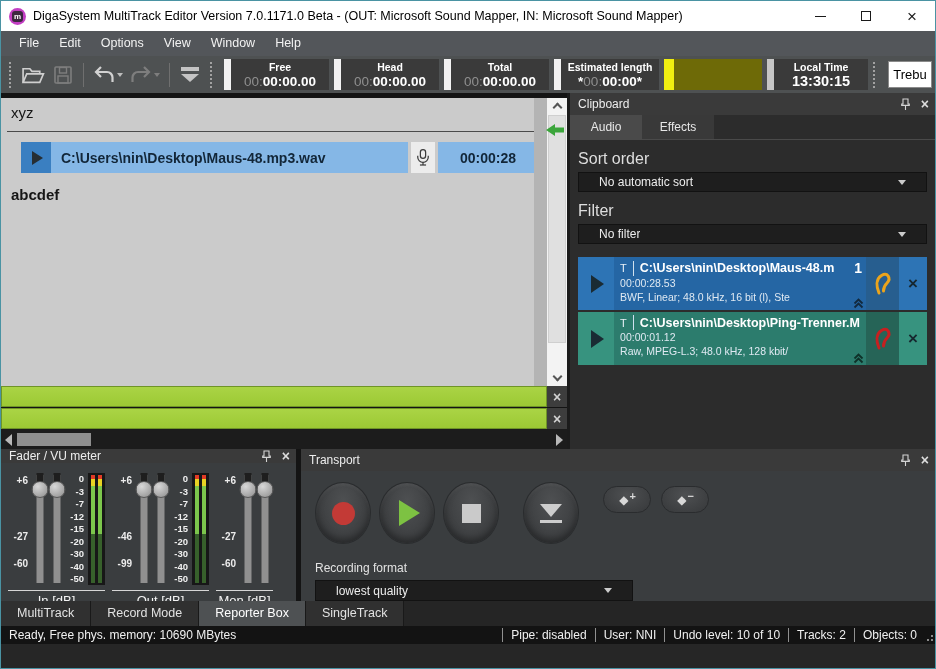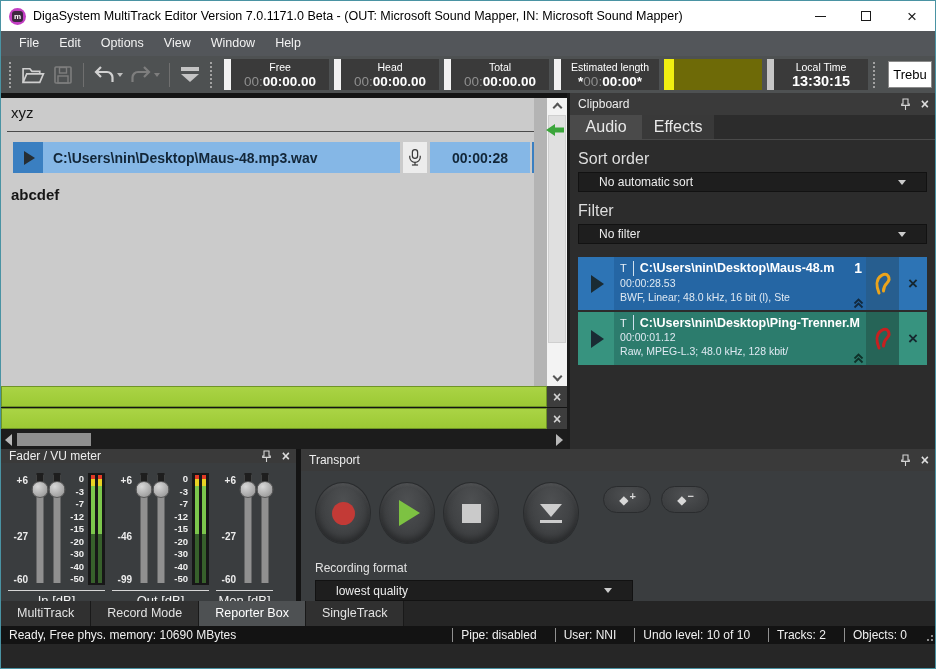--- a/index.html
+++ b/index.html
@@ -32,21 +32,21 @@
   .collapseicon { display:flex; flex-direction:column; align-items:center; }
   .collapseicon .bar { width:18px; height:4px; background:#c4c4c4; }
   .collapseicon .tri { width:0; height:0; border-left:9px solid transparent; border-right:9px solid transparent; border-top:8px solid #c4c4c4; margin-top:3px; }
   .tpanel { display:flex; height:31px; margin-left:5px; }
   .tstrip { width:7px; background:#f2f2f2; }
   .tstrip.yellow { width:10px; background:#f0ee10; }
   .tstrip.gray { background:#c6c6c6; }
   .tbody { width:98px; background:#3a3a3a; display:flex; flex-direction:column; align-items:center; justify-content:center; }
   .tbody.olive { width:88px; background:#6e6a07; }
   .tbody.wide { width:94px; }
-  .tlabel { font-size:10.5px; font-weight:normal; color:#fff; line-height:13px;text-align:right; }
+  .tlabel { font-size:10.5px; font-weight:bold; color:#fff; line-height:13px;text-align:right; }
   .tvalue { font-size:13.5px; line-height:15px; white-space:nowrap; }
   .tvalue .dim { color:#8f8f8f; }
   .tvalue .bright { color:#fff; font-weight:bold; }
   .tvalue.big { font-size:14.5px; color:#fff; font-weight:bold; }
   .fontbtn { margin-left:6px; min-width:44px; height:27px; background:#fff; color:#000; font-size:13px; border:1px solid #8a8a8a; display:flex; align-items:center; justify-content:center; }
 
   
   .main { height:356px; display:flex; flex:0 0 auto; background:#1b1b1b; }
   .editor { width:604px; display:flex; flex-direction:column; }
   .edtopstrip { height:5px; background:#141414; }
@@ -54,21 +54,21 @@
   .canvaslabel { position:absolute; left:10px; top:6px; font-size:15px; color:#161616; }
   .canvaslabel2 { position:absolute; left:10px; top:88px; font-size:15px; font-weight:bold; color:#161616; }
   .underline { position:absolute; left:6px; right:18px; top:33px; border-top:1px solid #4a4a4a; }
   .greenarrow { position:absolute; right:3px; top:25px; z-index:5; }
   .graystrip { position:absolute; right:20px; top:0; bottom:0; width:13px; background:#b4b4b4; }
   .vscroll { position:absolute; right:0; top:0; bottom:0; width:20px; background:#f3f3f3; }
   .vscroll .vthumb { position:absolute; top:17px; left:1px; right:1px; height:228px; background:#e0e0e0; border:1px solid #cfcfcf; }
   .varrow { position:absolute; left:0; width:20px; height:16px; display:flex; align-items:center; justify-content:center; }
   .chev-up { width:7px; height:7px; border-left:2px solid #555; border-top:2px solid #555; transform:rotate(45deg); margin-top:3px; }
   .chev-down { width:7px; height:7px; border-left:2px solid #555; border-top:2px solid #555; transform:rotate(225deg); margin-bottom:3px; }
-  .trackrow { position:absolute; left:12px; top:44px; width:542px; height:31px; display:flex; }
+  .trackrow { position:absolute; left:20px; top:44px; width:542px; height:31px; display:flex; }
   .tr-play { width:30px; background:#3a7fc1; display:flex; align-items:center; justify-content:center; }
   .tr-play .tri { width:0; height:0; border-left:11px solid #262e33; border-top:7px solid transparent; border-bottom:7px solid transparent; margin-left:2px; }
   .tr-path { flex:1; background:#85b7e6; color:#122638; font-size:14px; font-weight:bold; display:flex; align-items:center; padding-left:10px; white-space:nowrap; overflow:hidden; }
   .tr-mic { width:24px; background:#ececec; display:flex; align-items:center; justify-content:center; margin-left:3px; }
   .tr-time { width:100px; background:#85b7e6; color:#122638; font-size:14px; font-weight:bold; display:flex; align-items:center; justify-content:center; margin-left:3px; }
   .tr-close { width:23px; background:#3a7fc1; color:#1c2830; font-size:17px; font-weight:bold; display:flex; align-items:center; justify-content:center; margin-left:2px; }
   .greenbarrow { height:21px; display:flex; margin-top:0; }
   .greenbarrow + .gap { height:1px; background:#141414; }
   .greenbar { flex:1; background:linear-gradient(to bottom,#aad445,#9cc934); border:1px solid #6f9427; }
   .gb-x { width:20px; background:#3d3d3d; color:#d2d2d2; font-size:14px; font-weight:bold; display:flex; align-items:center; justify-content:center; }
@@ -79,21 +79,21 @@
   .hthumb { width:74px; height:13px; background:#8f8f8f; margin-left:1px; }
   .htrack { flex:1; }
 
   
   .clipboard { flex:1; margin-left:3px; background:#2c2c2c; display:flex; flex-direction:column; }
   .panelheader { height:22px; background:#3a3a3a; display:flex; align-items:center; padding:0 6px 0 8px; }
   .panelheader .ptitle { flex:1; font-size:12px; color:#ededed; }
   .pinicon { margin-right:10px; display:flex; }
   .pclose { color:#dcdcdc; font-size:14px; font-weight:bold; line-height:14px; }
   .tabrow { height:25px; background:#2c2c2c; display:flex; border-bottom:1px solid #4a4a4a; }
-  .ctab { min-width:72px; padding:0 10px; font-size:16px; color:#e8e8e8; display:flex; align-items:center; justify-content:center; background:#393939;text-align:right; }
+  .ctab { min-width:72px; padding:0 10px; font-size:12px; color:#e8e8e8; display:flex; align-items:center; justify-content:center; background:#393939;text-align:right; }
   .ctab.active { background:#4a4a4a; }
   .clipbody { flex:1; padding:8px 8px 0; background:#2c2c2c; }
   .fieldlabel { font-size:16px; color:#dedede; margin-top:2px; }
   .combo { margin-top:4px; height:20px; background:#1e1e1e; border:1px solid #121212; display:flex; align-items:center; justify-content:space-between; padding:0 20px; }
   .combo .cval { font-size:12px; color:#ededed; white-space:nowrap; overflow:hidden; }
   .combo .carrow { width:0; height:0; border-left:4px solid transparent; border-right:4px solid transparent; border-top:5px solid #cccccc; }
   .clipitems { margin-top:13px; }
   .clipitem { height:53px; display:flex; margin-bottom:2px; position:relative; }
   .ci-play { width:36px; display:flex; align-items:center; justify-content:center; }
   .ci-play .tri { width:0; height:0; border-left:13px solid #1a2b33; border-top:9px solid transparent; border-bottom:9px solid transparent; margin-left:3px; }
@@ -114,21 +114,21 @@
 
   
   .bottomrow { height:152px; display:flex; background:#141414; flex:0 0 auto; }
   .faderpanel { width:295px; background:#3a3d3f; display:flex; flex-direction:column; }
   .faderbody { flex:1; padding:10px 5px 0 7px; display:flex; gap:7px; }
   .fgroup { display:flex; flex-direction:column; }
   .fgrouptop { display:flex; height:112px; }
   .flabels { width:23px; position:relative; font-size:10px; font-weight:bold; color:#ececec; }
   .flabels .lt { position:absolute; top:2px; right:3px; }
   .flabels .lm { position:absolute; top:52%; right:3px; }
-  .flabels .lb { position:absolute; bottom:0; right:3px; }
+  .flabels .lb { position:absolute; bottom:16px; right:3px; }
   .slider { width:17px; position:relative; }
   .strack { position:absolute; left:50%; transform:translateX(-50%); top:2px; bottom:2px; width:7px; background:#909090; }
   .stop { position:absolute; left:50%; transform:translateX(-50%); top:0; width:7px; height:16px; background:#1e1e1e; }
   .sknob { position:absolute; left:50%; transform:translateX(-50%); top:8px; width:17px; height:17px; border-radius:50%; background:radial-gradient(circle at 35% 30%, #d8d8d8, #8c8c8c); border:1px solid #585858; }
   .fscale { width:23px; display:flex; flex-direction:column; justify-content:space-between; align-items:flex-end; padding:1px 4px 1px 0; font-size:9.5px; font-weight:bold; color:#f0f0f0; line-height:10px; }
   .vuwrap { width:17px; background:#171717; padding:2px 3px; display:flex; gap:3px; }
   .vubar { width:4px; height:100%; background:linear-gradient(to bottom,#e23a26 0 4%, #e8d223 4% 10%, #7cc64c 10% 55%, #37602b 55% 100%); }
   .fgrouplabel { border-top:1px solid #d6d6d6; margin-top:5px; text-align:center; font-size:13px; color:#f4f4f4; padding-top:2px; }
 
   .transportpanel { flex:1; margin-left:5px; background:#3a3d3f; display:flex; flex-direction:column; }
@@ -146,21 +146,21 @@
   .pillbtn.first { margin-left:16px; }
   .diamond { font-size:12px; line-height:12px; }
   .dsign { font-size:11px; font-weight:bold; position:relative; top:-4px; left:1px; }
   .recfmtlabel { margin-top:17px; font-size:12px; color:#e2e2e2; }
   .recfmtcombo { width:318px; margin-top:5px; height:21px; }
 
   
   .tabbar { height:25px; background:#252525; display:flex; flex:0 0 auto; }
   .btab { padding:0 16px; line-height:25px; font-size:12.5px; color:#e2e2e2; background:#303030; border-right:1px solid #191919; }
   .btab.active { background:#4e5153; color:#ffffff; }
-  .statusbar { height:18px; background:#131313; display:flex; align-items:center; font-size:12px; color:#f0f0f0; flex:0 0 auto;gap:10px; }
+  .statusbar { height:18px; background:#131313; display:flex; align-items:center; font-size:12px; color:#f0f0f0; flex:0 0 auto; }
   .statusleft { flex:1; padding:0 8px; white-space:nowrap; overflow:hidden; }
   .statuscell { border-left:1px solid #909090; padding:0 8px; height:14px; line-height:14px; white-space:nowrap; }
   .sizegrip { width:10px; height:14px; position:relative; }
   .sizegrip::after { content:""; position:absolute; right:2px; bottom:1px; width:2px; height:2px; background:#8a8a8a; box-shadow:-4px 0 0 #8a8a8a, 0 -4px 0 #8a8a8a; }
 </style>
 </head>
 <body>
 
 <div class="window">
 

